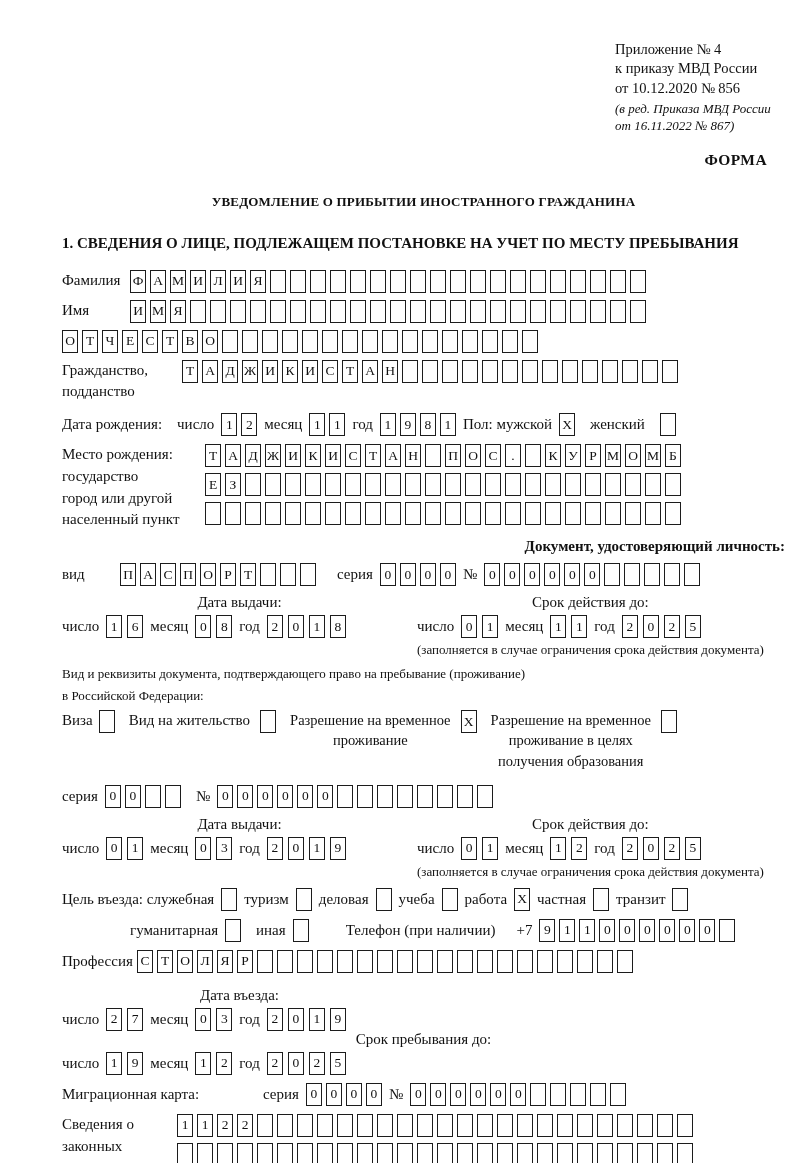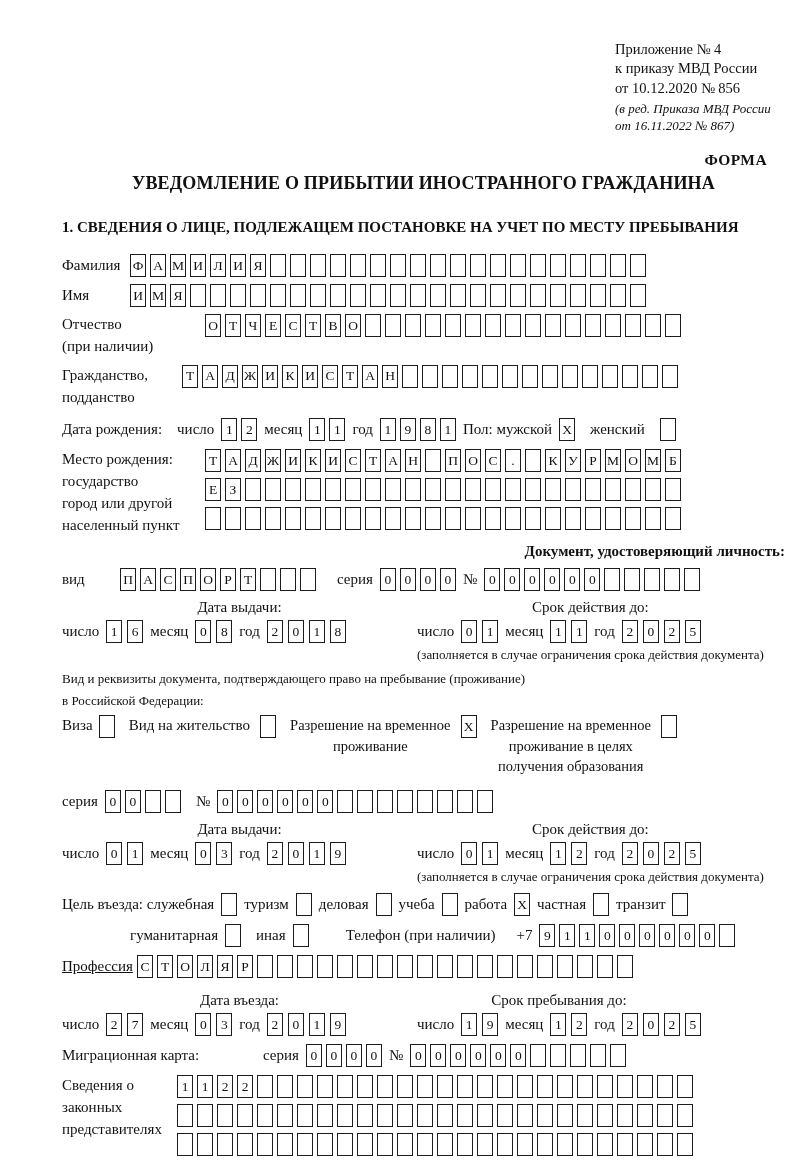--- a/index.html
+++ b/index.html
@@ -9,40 +9,40 @@
     font-family:"Liberation Serif","DejaVu Serif",serif;
     color:#111111;
   }
   .page { width:800px; height:842px; padding:40px 15px 0 62px; }
 
   
   .hdr { margin-left:553px; font-size:14.5px; line-height:1.34; }
   .hdr-small { font-size:13px; line-height:1.3; margin-top:3px;font-style:italic; }
   .forma { text-align:right; font-weight:bold; font-size:15.5px; padding-right:18px; margin-top:16px; letter-spacing:.4px; }
 
-  .title { text-align:center; font-weight:bold; font-size:18px; line-height:1.35; margin-top:2px; letter-spacing:.2px; }
+  .title { text-align:center; font-weight:bold; font-size:13px; line-height:1.35; margin-top:24px; letter-spacing:.2px; }
   .blank-line { display:inline-block; width:54px; height:14px; border-bottom:2px solid #333; margin-left:8px; }
 
   .sec { font-weight:bold; font-size:15px; margin-top:24px; margin-bottom:18px; }
 
   .row { display:flex; align-items:center; margin-bottom:7px; }
   .row.top { align-items:flex-start; }
   .label { font-size:15px; flex:none; line-height:1.45; }
   .sub { font-size:15px; flex:none; }
   .cells { display:flex; gap:4px; flex:none; }
   .cell {
     width:16px; height:23px; flex:none;
     border:1.5px solid #1c1c1c; background:#fff;
     display:flex; align-items:center; justify-content:center;
     font-size:13.5px;
   }
   .w68 { width:68px; }
   .w120 { width:120px; }
   .w143 { width:143px; }
-  .w75 { width:75px;text-decoration:underline; }
+  .w75 { width:75px; }
   .w51 { width:51px; }
   .w115 { width:115px; }
   .w180 { width:180px; }
   .cells-col > .cells { margin-bottom:6px; }
 
   .center-bold { text-align:right; font-weight:bold; font-size:15px; margin:4px 0 8px 0; }
 
   .dates-pair { display:flex; margin-bottom:8px; }
   .date-group.left { width:355px; flex:none; }
   .date-heading { text-align:center; font-size:15px; margin-bottom:4px; }
@@ -140,24 +140,20 @@
         <span class="cell"></span>
         <span class="cell"></span>
         <span class="cell"></span>
         <span class="cell"></span>
         <span class="cell"></span>
         <span class="cell"></span>
       </div>
   </div>
 
   <div class="row top">
-    <div class="label w143">
-      <div>Отчество</div>
-      <div>(при наличии)</div>
-    </div>
     <div class="cells">
         <span class="cell">О</span>
         <span class="cell">Т</span>
         <span class="cell">Ч</span>
         <span class="cell">Е</span>
         <span class="cell">С</span>
         <span class="cell">Т</span>
         <span class="cell">В</span>
         <span class="cell">О</span>
         <span class="cell"></span>
@@ -602,21 +598,21 @@
         <span class="cell"></span>
         <span class="cell"></span>
         <span class="cell"></span>
         <span class="cell"></span>
         <span class="cell"></span>
         <span class="cell"></span>
         <span class="cell"></span>
       </div>
   </div>
 
-  <div class="dates-pair" style="margin-top:14px;">
+  <div class="dates-pair" style="margin-top:14px;flex-direction:column;">
     <div class="date-group left">
       <div class="date-heading">Дата въезда:</div>
       <div class="date-row">
         <span class="sub">число</span>
         <span class="cells">
             <span class="cell">2</span>
             <span class="cell">7</span>
           </span>
         <span class="sub">месяц</span>
         <span class="cells">

